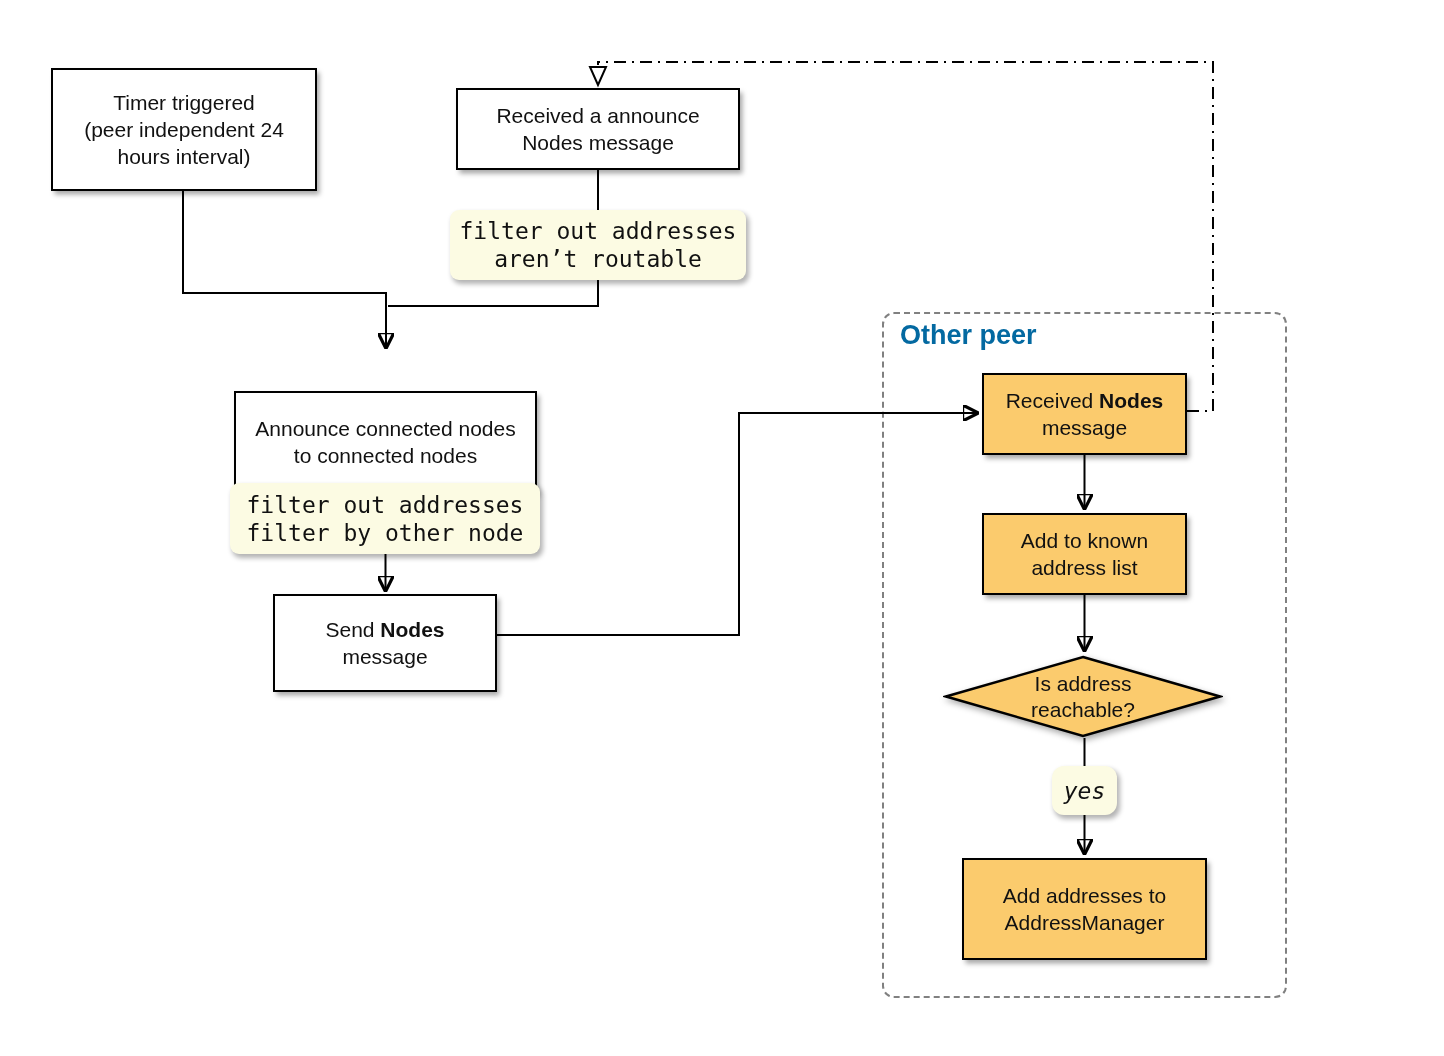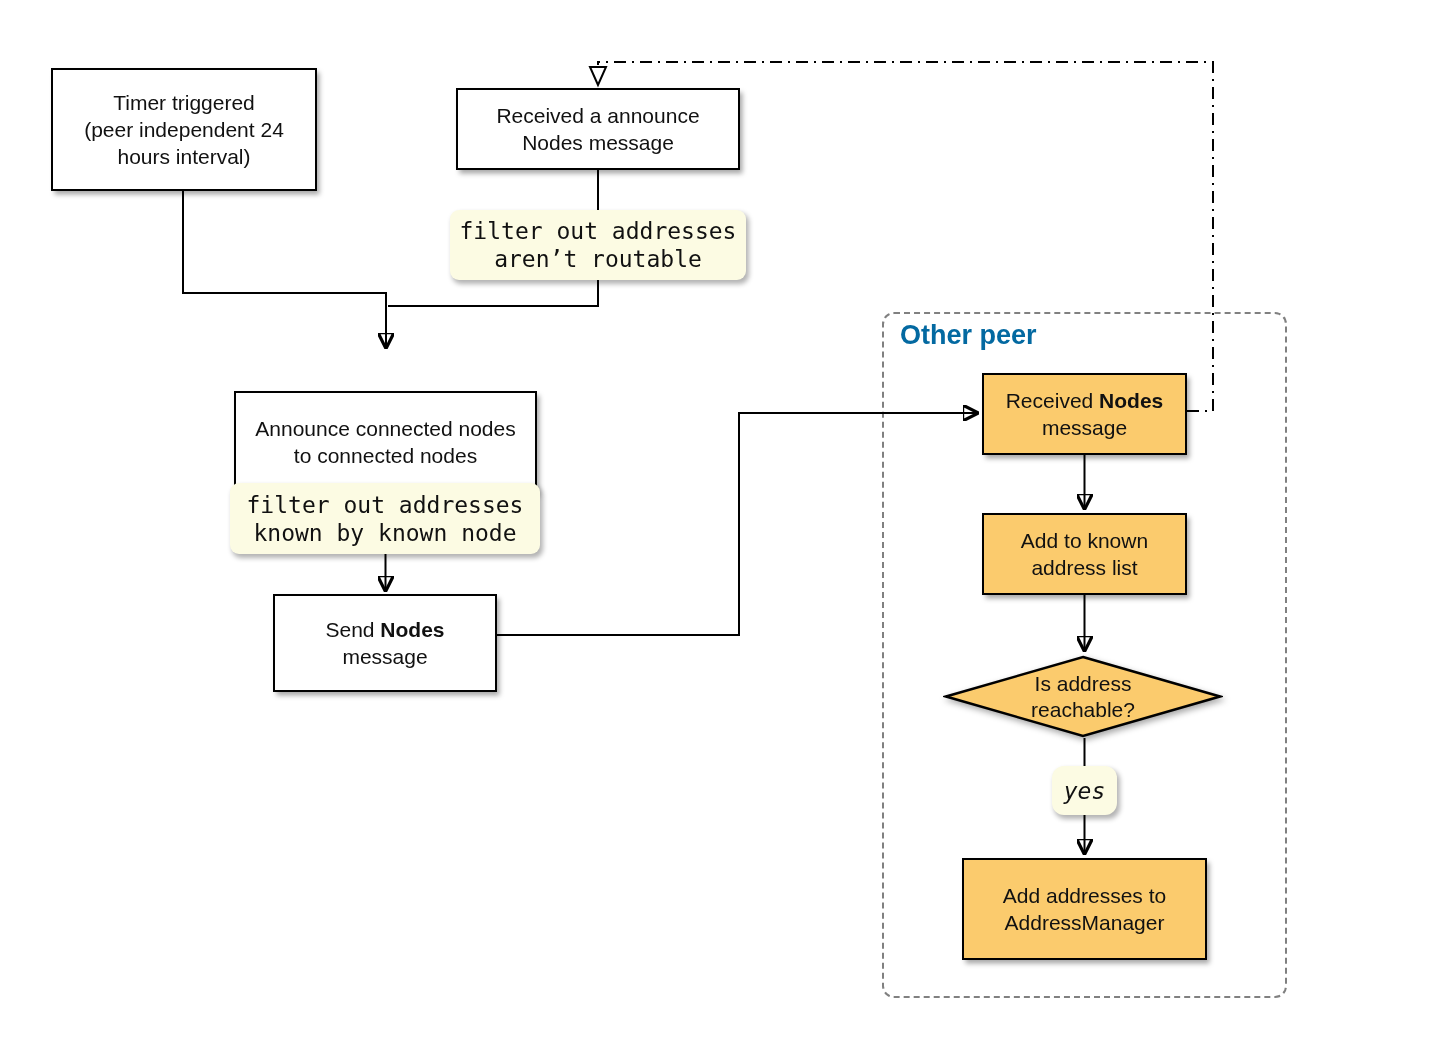--- a/index.html
+++ b/index.html
@@ -98,21 +98,21 @@
     <span class="line">aren’t routable</span>
   </div>
 
   <div class="node rect-node" style="left:234px;top:351px;width:303px;height:102px;margin-top:40px;">
     <span class="line">Announce connected nodes</span>
     <span class="line">to connected nodes</span>
   </div>
 
   <div class="node note" style="left:230px;top:483px;width:310px;height:71px;">
     <span class="line">filter out addresses</span>
-    <span class="line">known by known node</span>
+    <span class="line">filter by other node</span>
   </div>
 
   <div class="node rect-node" style="left:273px;top:594px;width:224px;height:98px;">
     <span class="line"><span>Send </span><span class="b">Nodes</span></span>
     <span class="line">message</span>
   </div>
 
   <div class="node rect-node peer-node" style="left:982px;top:373px;width:205px;height:82px;">
     <span class="line"><span>Received </span><span class="b">Nodes</span></span>
     <span class="line">message</span>

